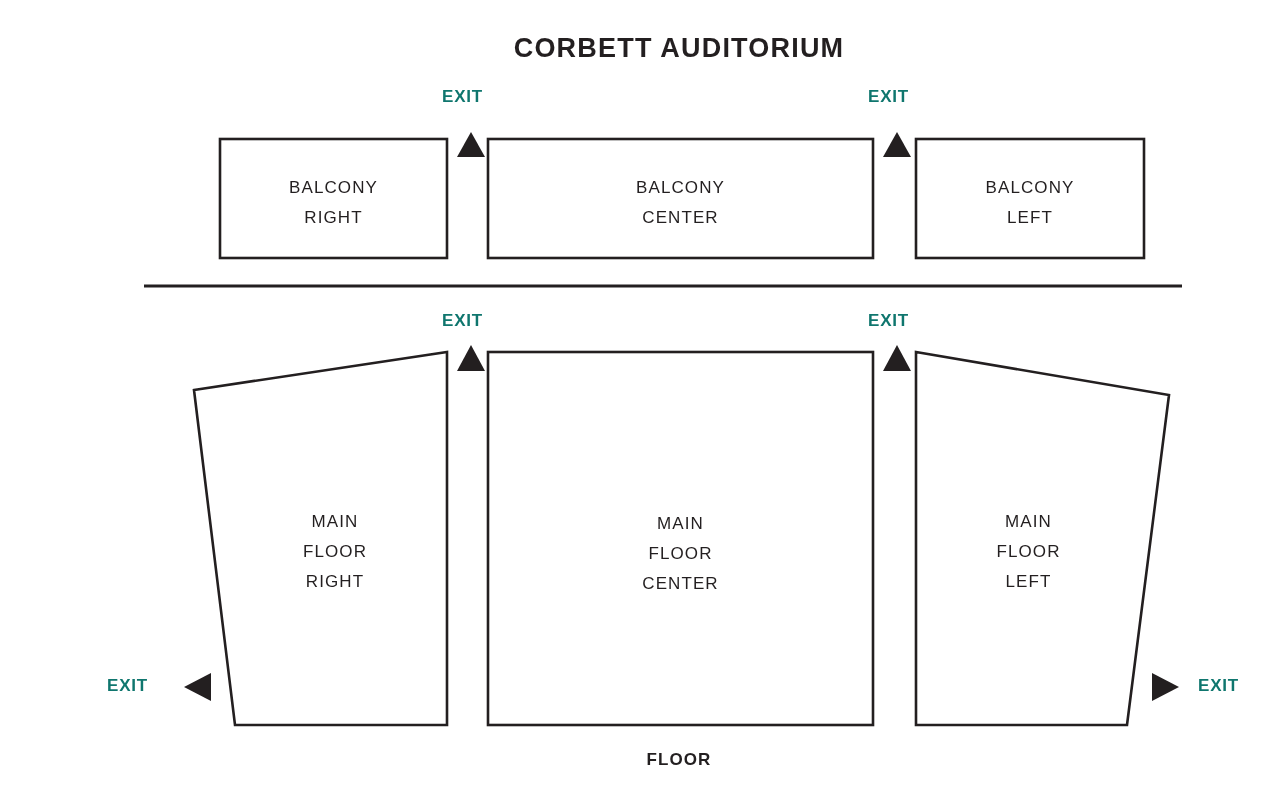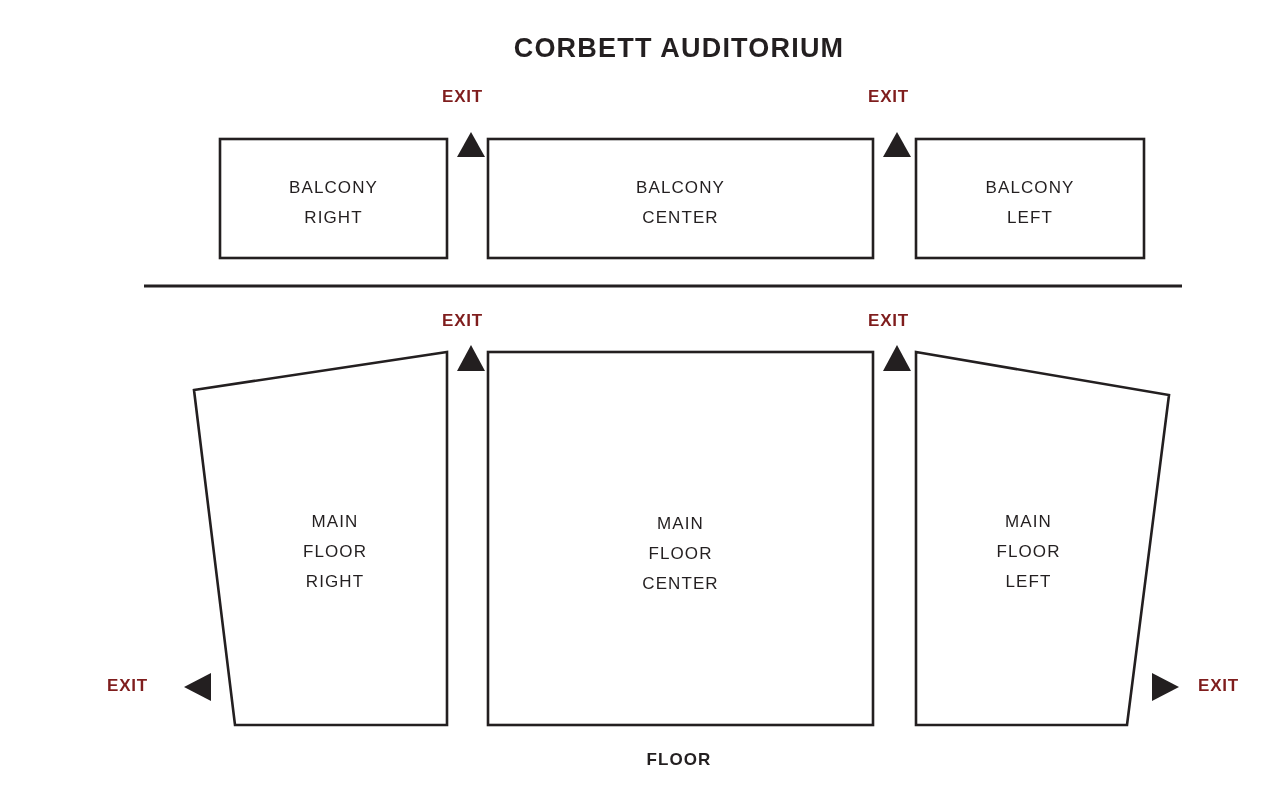--- a/index.html
+++ b/index.html
@@ -46,21 +46,21 @@
     letter-spacing: 1.1px;
     line-height: 30px;
     color: #231f20;
     pointer-events: none;
   }
   .exit-label {
     position: absolute;
     font-size: 17px;
     font-weight: bold;
     letter-spacing: 0.8px;
-    color: #7f1d1d;
+    color: #0f766e;
     white-space: nowrap;
   }
   .stage-label {
     position: absolute;
     left: 0;
     top: 750px;
     width: 1280px;
     text-align: center;
     font-size: 17px;
     font-weight: bold;

